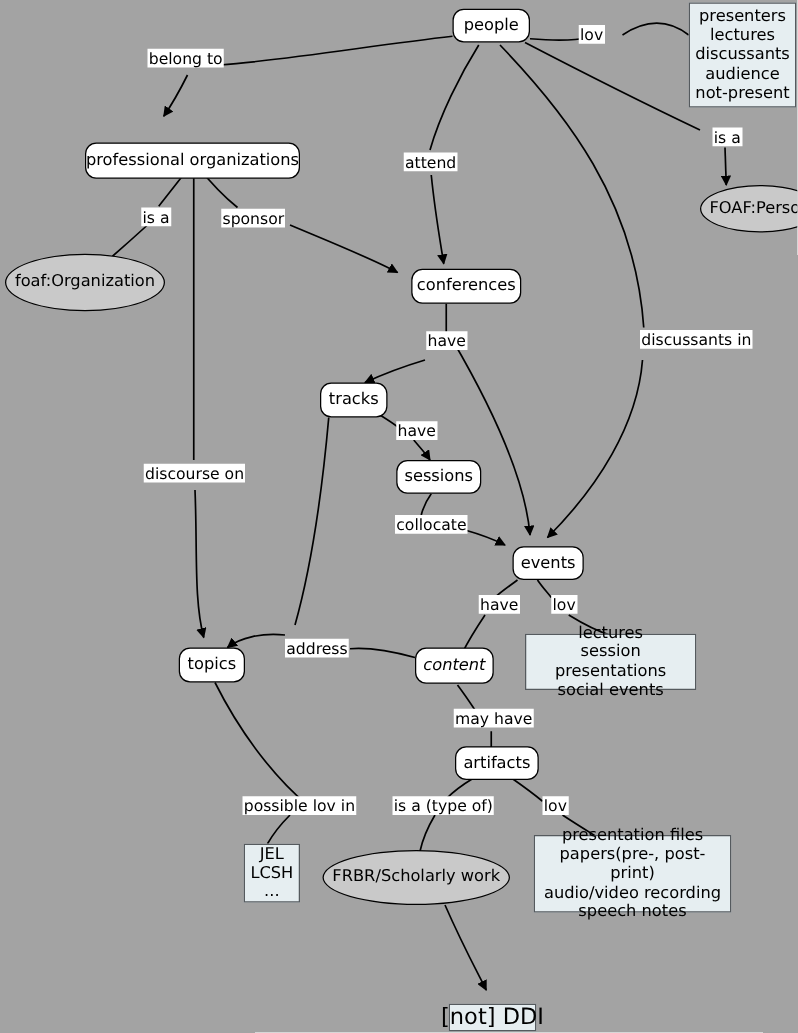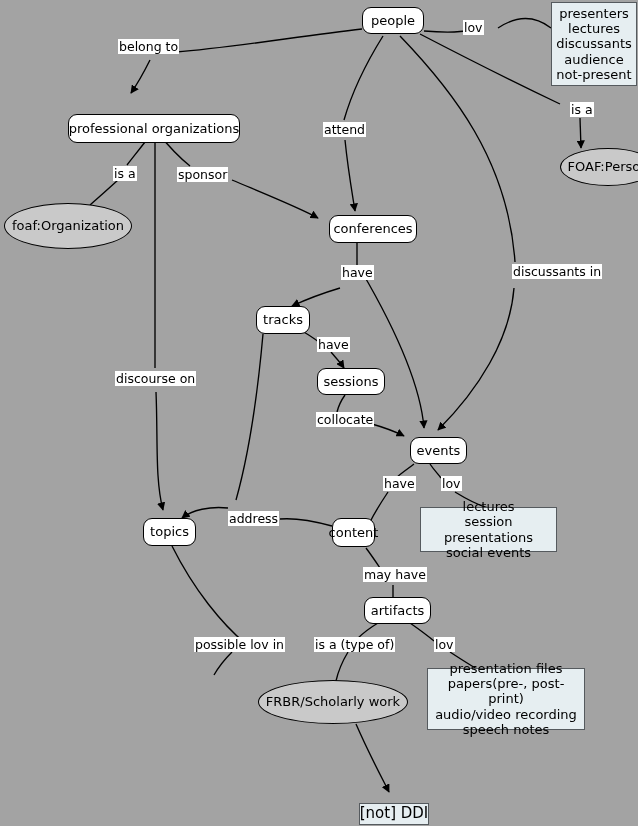--- a/index.html
+++ b/index.html
@@ -55,21 +55,21 @@
     border: 1.2px solid #555a5e;
     background: #e6eef1;
     font-size: 13px;
     white-space: pre-line;
     line-height: 1.16;
     padding: 2px 4px;
   }
   .node.tagbox {
     border: 1.2px solid #555a5e;
     background: #e6eef1;
-    font-size: 15px;
+    font-size: 18px;
     padding: 2px 6px;
   }
   
   .elabel {
     position: absolute;
     font-size: 12.5px;
     color: #000000;
     background: #ffffff;
     white-space: nowrap;
     z-index: 4;
@@ -193,28 +193,33 @@
   <div class="node listbox" style="left:420px; top:507px; width:137px; height:45px;">
     <span>lectures
 session presentations
 social events</span>
   </div>
 
   <div class="node concept" style="left:143px; top:518px; width:53px; height:28px;">
     <span>topics</span>
   </div>
 
-  <div class="node concept" style="left:332px; top:518px; width:43px; height:29px;">
+  <div class="node concept" style="left:332px; top:518px; width:63px; height:29px;font-style:italic;">
     <span>content</span>
   </div>
 
   <div class="node concept" style="left:364px; top:597px; width:67px; height:27px;">
     <span>artifacts</span>
   </div>
 
+  <div class="node listbox" style="left:195px; top:675px; width:45px; height:47px;">
+    <span>JEL
+LCSH
+...</span>
+  </div>
 
   <div class="node ellipse" style="left:258px; top:680px; width:150px; height:44px;">
     <span>FRBR/Scholarly work</span>
   </div>
 
   <div class="node listbox" style="left:427px; top:668px; width:158px; height:62px;text-align:center;">
     <span>presentation files
 papers(pre-, post-print)
 audio/video recording
 speech notes</span>

